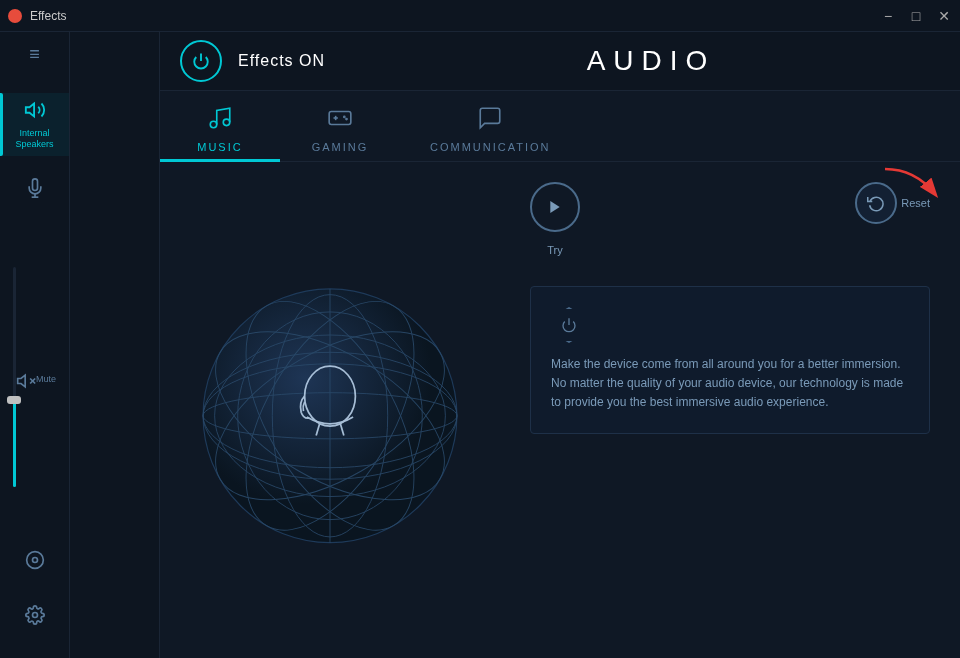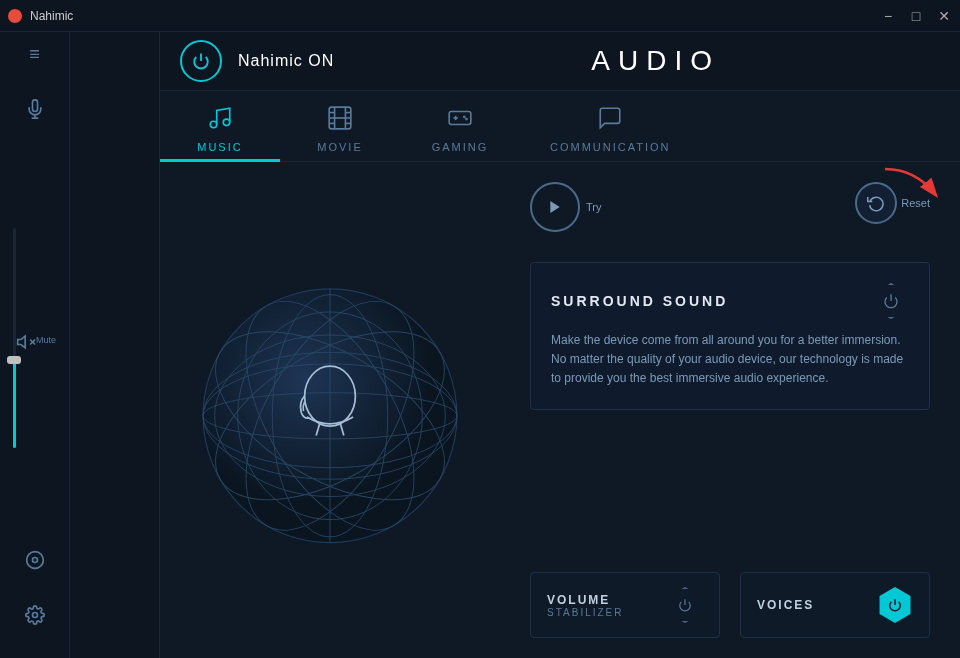--- a/index.html
+++ b/index.html
@@ -275,23 +275,23 @@
 
     
     .try-reset-row {
       display: flex;
       align-items: flex-start;
       justify-content: space-between;
       margin-bottom: 30px;
     }
     .try-btn {
       display: flex;
-      flex-direction: row;
-      align-items: center;
-      gap: 6px;
+      flex-direction: column;
+      align-items: center;
+      gap: 12px;
       cursor: pointer;
     }
     .try-play-btn {
       width: 50px;
       height: 50px;
       border-radius: 50%;
       border: 2px solid #4a6a8a;
       background: transparent;
       display: flex;
       align-items: center;
@@ -438,36 +438,46 @@
       background: #0d1520;
       border-right: 1px solid #1a2535;
     }
   </style>
 </head>
 <body>
 
 <div class="titlebar">
   <div class="titlebar-left">
     <div class="titlebar-logo"></div>
-    <span class="titlebar-title">Nahimic</span>
+    <span class="titlebar-title">Effects</span>
   </div>
   <div class="titlebar-controls">
     <button class="titlebar-btn">−</button>
     <button class="titlebar-btn">□</button>
     <button class="titlebar-btn close">✕</button>
   </div>
 </div>
 
 <div class="app-body">
 
   <div class="left-panel">
 
     <div class="sidebar">
       <div class="sidebar-menu-icon">≡</div>
 
+      <div class="sidebar-item active">
+        <span class="sidebar-icon">
+          <svg width="22" height="22" viewBox="0 0 24 24" fill="none" stroke="#00c8d4" stroke-width="2">
+            <polygon points="11 5 6 9 2 9 2 15 6 15 11 19 11 5"></polygon>
+            <path d="M19.07 4.93a10 10 0 0 1 0 14.14"></path>
+            <path d="M15.54 8.46a5 5 0 0 1 0 7.07"></path>
+          </svg>
+        </span>
+        <span class="sidebar-label">Internal<br>Speakers</span>
+      </div>
 
       <div class="sidebar-item">
         <span class="sidebar-icon">
           <svg width="20" height="20" viewBox="0 0 24 24" fill="none" stroke="#5a7a9a" stroke-width="2">
             <path d="M12 1a3 3 0 0 0-3 3v8a3 3 0 0 0 6 0V4a3 3 0 0 0-3-3z"></path>
             <path d="M19 10v2a7 7 0 0 1-14 0v-2"></path>
             <line x1="12" y1="19" x2="12" y2="23"></line>
             <line x1="8" y1="23" x2="16" y2="23"></line>
           </svg>
         </span>
@@ -511,52 +521,37 @@
   <div class="main-content">
 
     <div style="display:flex; align-items:center; background:#0d1520; border-bottom:1px solid #1a2535; padding: 8px 20px;">
       <div class="effects-header" style="background:transparent; border-bottom:none; padding:0; flex:none; margin-right:20px;">
         <div class="effects-power-btn">
           <svg width="18" height="18" viewBox="0 0 24 24" fill="none" stroke="#00c8d4" stroke-width="2.5">
             <path d="M18.36 6.64a9 9 0 1 1-12.73 0"></path>
             <line x1="12" y1="2" x2="12" y2="12"></line>
           </svg>
         </div>
-        <span class="effects-label">Nahimic ON</span>
+        <span class="effects-label">Effects ON</span>
       </div>
       <div style="flex:1; display:flex; justify-content:center;">
         <span class="audio-title">AUDIO</span>
       </div>
     </div>
 
     <div class="tab-bar">
       <div class="tab-item active">
         <span class="tab-icon">
           <svg width="26" height="26" viewBox="0 0 24 24" fill="none" stroke="#00c8d4" stroke-width="1.5">
             <path d="M9 18V5l12-2v13"></path>
             <circle cx="6" cy="18" r="3"></circle>
             <circle cx="18" cy="16" r="3"></circle>
           </svg>
         </span>
         <span class="tab-label" style="color:#00c8d4;">MUSIC</span>
-      </div>
-      <div class="tab-item">
-        <span class="tab-icon">
-          <svg width="26" height="26" viewBox="0 0 24 24" fill="none" stroke="#5a7a9a" stroke-width="1.5">
-            <rect x="2" y="2" width="20" height="20" rx="2.18" ry="2.18"></rect>
-            <line x1="7" y1="2" x2="7" y2="22"></line>
-            <line x1="17" y1="2" x2="17" y2="22"></line>
-            <line x1="2" y1="12" x2="22" y2="12"></line>
-            <line x1="2" y1="7" x2="7" y2="7"></line>
-            <line x1="2" y1="17" x2="7" y2="17"></line>
-            <line x1="17" y1="17" x2="22" y2="17"></line>
-            <line x1="17" y1="7" x2="22" y2="7"></line>
-          </svg>
-        </span>
-        <span class="tab-label">MOVIE</span>
       </div>
       <div class="tab-item">
         <span class="tab-icon">
           <svg width="26" height="26" viewBox="0 0 24 24" fill="none" stroke="#5a7a9a" stroke-width="1.5">
             <rect x="2" y="6" width="20" height="12" rx="2"></rect>
             <path d="M6 12h4"></path>
             <path d="M8 10v4"></path>
             <circle cx="16" cy="11" r="0.5" fill="#5a7a9a"></circle>
             <circle cx="18" cy="13" r="0.5" fill="#5a7a9a"></circle>
           </svg>
@@ -647,53 +642,27 @@
                 <polyline points="1 4 1 10 7 10"></polyline>
                 <path d="M3.51 15a9 9 0 1 0 .49-5"></path>
               </svg>
             </div>
             <span class="reset-label">Reset</span>
           </div>
         </div>
 
         <div class="feature-card">
           <div class="feature-header">
-            <span class="feature-title">SURROUND SOUND</span>
             <div class="feature-power-btn">
               <svg width="16" height="16" viewBox="0 0 24 24" fill="none" stroke="#5a7a9a" stroke-width="2">
                 <path d="M18.36 6.64a9 9 0 1 1-12.73 0"></path>
                 <line x1="12" y1="2" x2="12" y2="12"></line>
               </svg>
             </div>
           </div>
           <p class="feature-desc">Make the device come from all around you for a better immersion. No matter the quality of your audio device, our technology is made to provide you the best immersive audio experience.</p>
         </div>
 
-        <div class="bottom-features">
-          <div class="bottom-feature">
-            <div>
-              <div class="bottom-feature-title">VOLUME</div>
-              <div class="bottom-feature-subtitle">STABILIZER</div>
-            </div>
-            <div class="bottom-power-inactive">
-              <svg width="14" height="14" viewBox="0 0 24 24" fill="none" stroke="#5a7a9a" stroke-width="2">
-                <path d="M18.36 6.64a9 9 0 1 1-12.73 0"></path>
-                <line x1="12" y1="2" x2="12" y2="12"></line>
-              </svg>
-            </div>
-          </div>
-          <div class="bottom-feature">
-            <div>
-              <div class="bottom-feature-title">VOICES</div>
-            </div>
-            <div class="bottom-power-active">
-              <svg width="14" height="14" viewBox="0 0 24 24" fill="none" stroke="#0a1520" stroke-width="2.5">
-                <path d="M18.36 6.64a9 9 0 1 1-12.73 0"></path>
-                <line x1="12" y1="2" x2="12" y2="12"></line>
-              </svg>
-            </div>
-          </div>
-        </div>
 
       </div>
     </div>
   </div>
 </div>
 
 </body></html>

